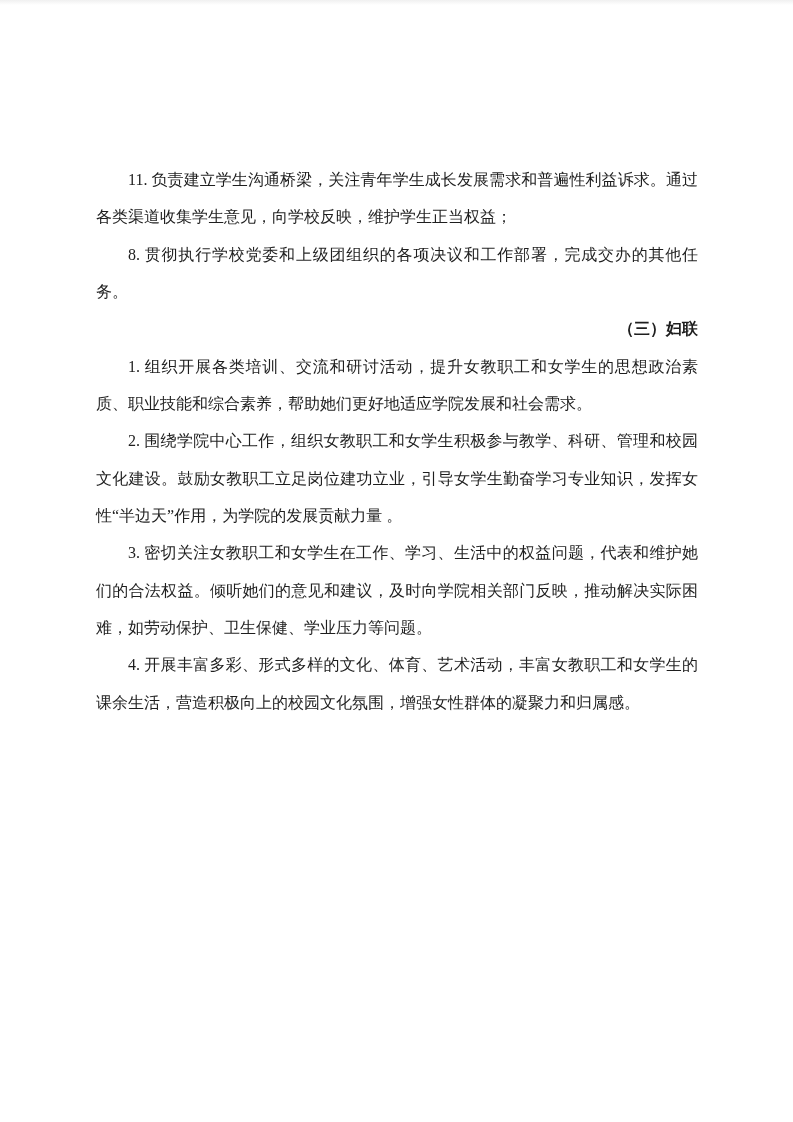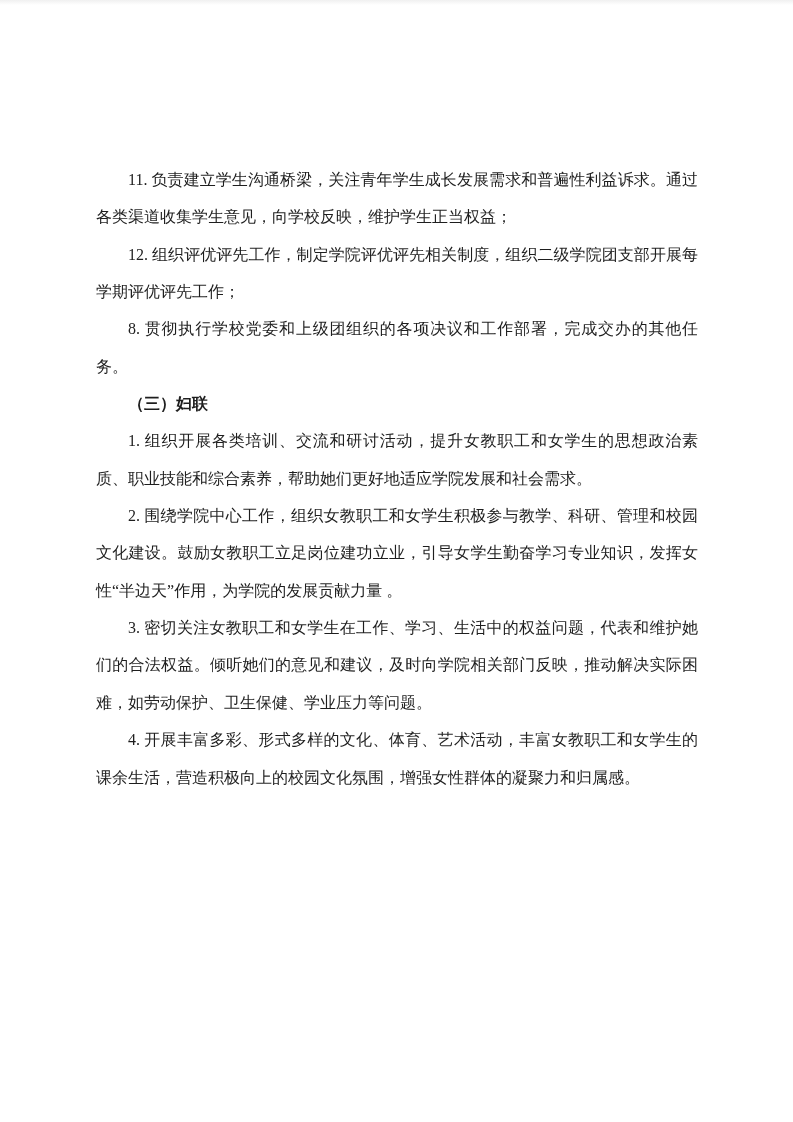--- a/index.html
+++ b/index.html
@@ -33,31 +33,30 @@
     text-align: justify;
     letter-spacing: 0;
   }
   .content p {
     margin: 0;
     padding: 0;
     text-indent: 2em;
   }
   .content p.heading {
     font-weight: bold;
-    text-align: left;
+    text-align: right;
   }
 </style>
 </head>
 <body>
 
 <div class="page" style="background: rgb(255, 255, 255); color: rgb(30, 30, 30);">
   <div class="page-top-shade"></div>
   <div class="content">
     <p>11. 负责建立学生沟通桥梁，关注青年学生成长发展需求和普遍性利益诉求。通过各类渠道收集学生意见，向学校反映，维护学生正当权益；</p>
-    <p>12. 组织评优评先工作，制定学院评优评先相关制度，组织二级学院团支部开展每学期评优评先工作；</p>
     <p>8. 贯彻执行学校党委和上级团组织的各项决议和工作部署，完成交办的其他任务。</p>
     <p class="heading">（三）妇联</p>
     <p>1. 组织开展各类培训、交流和研讨活动，提升女教职工和女学生的思想政治素质、职业技能和综合素养，帮助她们更好地适应学院发展和社会需求。</p>
     <p>2. 围绕学院中心工作，组织女教职工和女学生积极参与教学、科研、管理和校园文化建设。鼓励女教职工立足岗位建功立业，引导女学生勤奋学习专业知识，发挥女性“半边天”作用，为学院的发展贡献力量 。</p>
     <p>3. 密切关注女教职工和女学生在工作、学习、生活中的权益问题，代表和维护她们的合法权益。倾听她们的意见和建议，及时向学院相关部门反映，推动解决实际困难，如劳动保护、卫生保健、学业压力等问题。</p>
     <p>4. 开展丰富多彩、形式多样的文化、体育、艺术活动，丰富女教职工和女学生的课余生活，营造积极向上的校园文化氛围，增强女性群体的凝聚力和归属感。</p>
   </div>
 </div>
 
 </body></html>

